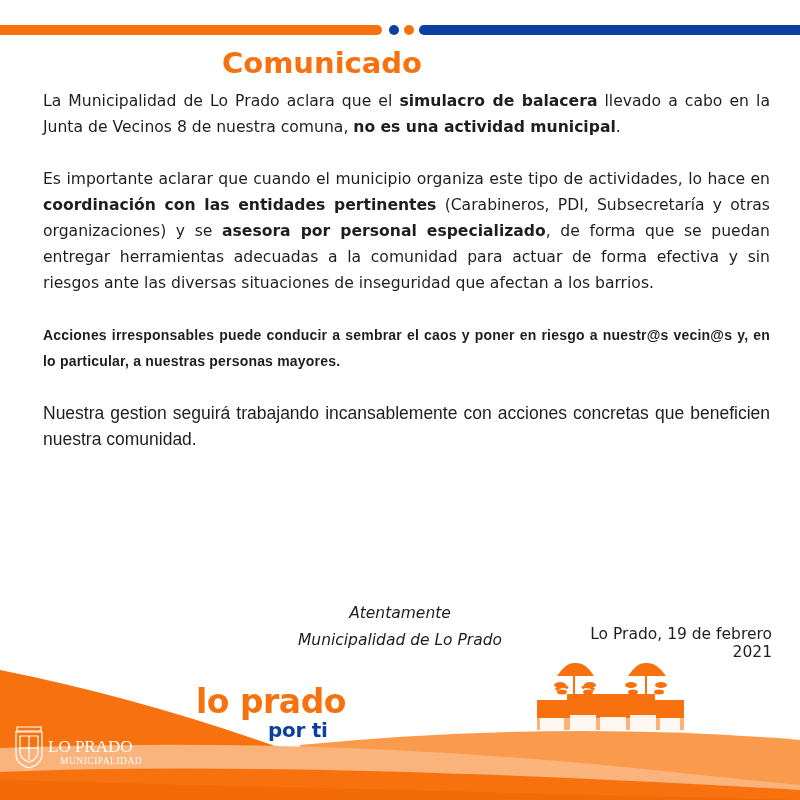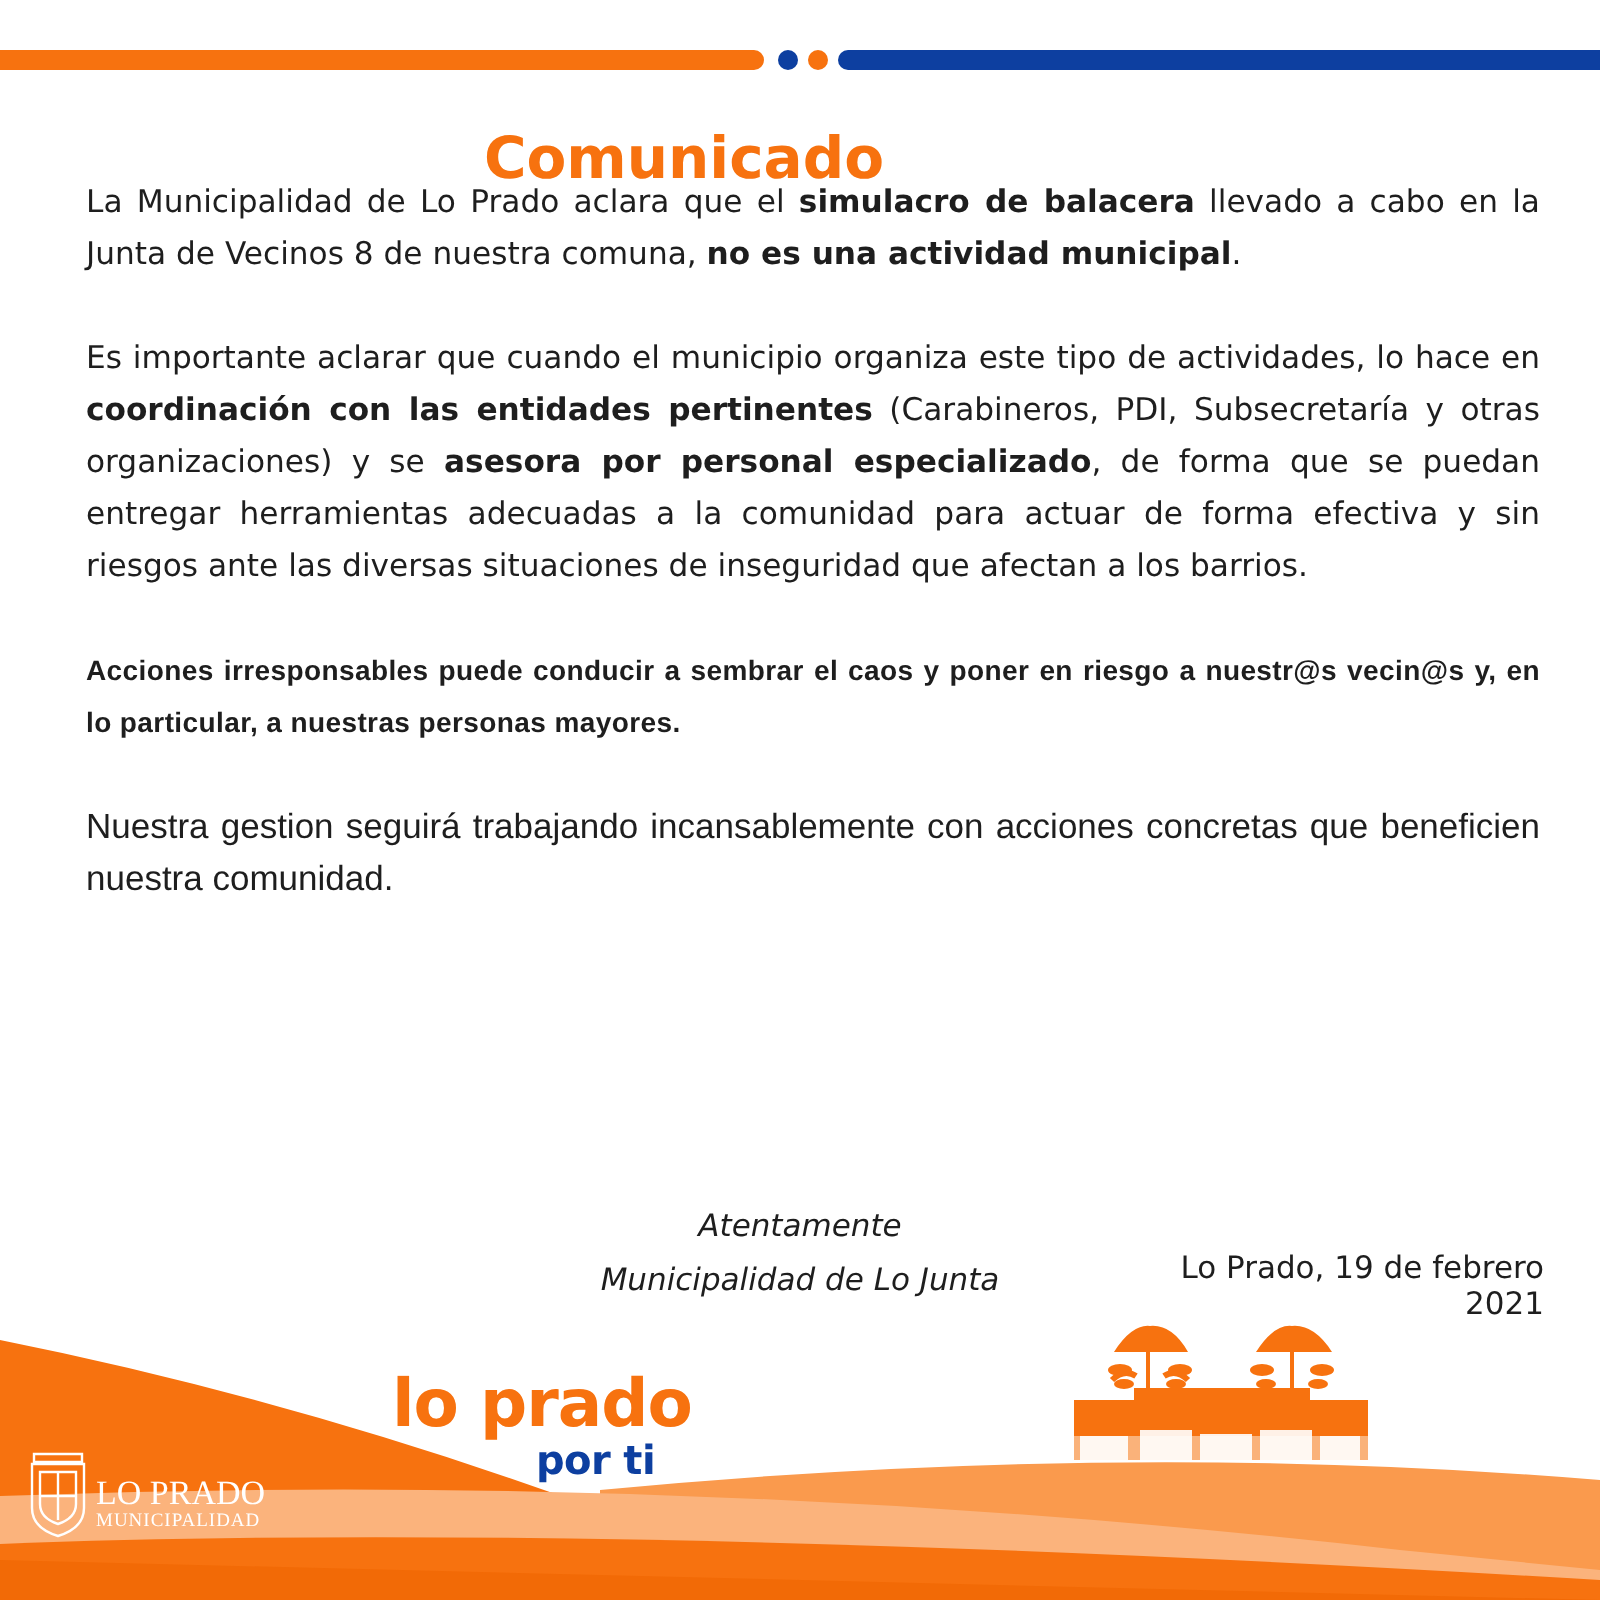--- a/index.html
+++ b/index.html
@@ -3,33 +3,33 @@
   <meta charset="utf-8">
   <style>
     html, body { margin: 0; padding: 0; }
     body { width: 800px; height: 800px; background: #ffffff; position: relative; overflow: hidden; font-family: "DejaVu Sans", sans-serif; color: #1e1e1e; }
     .topbar { position: absolute; top: 25px; left: 0; width: 800px; height: 10px; }
     .bar-orange { position: absolute; left: 0; top: 0; width: 382px; height: 10px; background: #f7720f; border-radius: 0 5px 5px 0; }
     .dot { position: absolute; top: 0; width: 10px; height: 10px; border-radius: 50%; }
     .dot-blue { left: 389px; background: #0d3fa0; }
     .dot-orange { left: 404px; background: #f7720f; }
     .bar-blue { position: absolute; left: 419px; top: 0; width: 381px; height: 10px; background: #0d3fa0; border-radius: 5px 0 0 5px; }
-    .title { position: absolute; top: 62px; left: 0; width: 644px; text-align: center; font-family: "DejaVu Sans", sans-serif; font-weight: bold; font-size: 29px; color: #f7720f; letter-spacing: 0px; margin-left: 20px; }
+    .title { position: absolute; top: 46px; left: 0; width: 644px; text-align: center; font-family: "DejaVu Sans", sans-serif; font-weight: bold; font-size: 29px; color: #f7720f; letter-spacing: 0px; }
     .content { position: absolute; left: 30px; top: 88px; width: 740px; }
     .para { font-size: 15.6px; line-height: 26px; text-align: justify; margin: 0 0 26px 13px; font-family: "DejaVu Sans", sans-serif; color: #1e1e1e; }
     .para b { font-weight: bold; }
     .para.condensed { font-family: "Liberation Sans", sans-serif; font-size: 14px; letter-spacing: 0.2px; }
     .para.condensed-light { font-family: "Liberation Sans", sans-serif; font-size: 17.5px; font-weight: normal; }
     .signature { position: absolute; left: 290px; top: 600px; width: 220px; text-align: center; font-style: italic; font-size: 15.5px; line-height: 27px; font-family: "DejaVu Sans", sans-serif; color: #1e1e1e; }
     .date { position: absolute; left: 560px; top: 625px; width: 212px; text-align: right; font-size: 15.5px; font-family: "DejaVu Sans", sans-serif; color: #1e1e1e; }
     .footer-art { position: absolute; left: 0; top: 640px; width: 800px; height: 160px; }
     .brand { position: absolute; left: 196px; top: 685px; font-family: "DejaVu Sans", sans-serif; font-weight: bold; color: #f7720f; font-size: 33px; line-height: 34px; letter-spacing: -0.5px; }
     .brand-sub { position: absolute; left: 268px; top: 718px; font-family: "DejaVu Sans", sans-serif; font-weight: bold; color: #0d3fa0; font-size: 20px; letter-spacing: -0.3px; }
     .muni-name { position: absolute; left: 48px; top: 737px; font-family: "Liberation Serif", serif; color: #ffffff; font-size: 17px; letter-spacing: 0px; }
-    .muni-sub { position: absolute; left: 48px; top: 756px; font-family: "Liberation Serif", serif; color: #ffffff; font-size: 9.5px; letter-spacing: 0.5px; }
+    .muni-sub { position: absolute; left: 60px; top: 756px; font-family: "Liberation Serif", serif; color: #ffffff; font-size: 9.5px; letter-spacing: 0.5px; }
   </style>
 </head>
 <body>
 
 <div class="topbar">
   <div class="bar-orange"></div>
   <div class="dot dot-blue"></div>
   <div class="dot dot-orange"></div>
   <div class="bar-blue"></div>
 </div>
@@ -38,21 +38,21 @@
 
 <div class="content">
   <p class="para"><span>La Municipalidad de Lo Prado aclara que el </span><b>simulacro de balacera</b><span> llevado a cabo en la Junta de Vecinos 8 de nuestra comuna, </span><b>no es una actividad municipal</b><span>.</span></p>
   <p class="para"><span>Es importante aclarar que cuando el municipio organiza este tipo de actividades, lo hace en </span><b>coordinación con las entidades pertinentes</b><span> (Carabineros, PDI, Subsecretaría y otras organizaciones) y se </span><b>asesora por personal especializado</b><span>, de forma que se puedan entregar herramientas adecuadas a la comunidad para actuar de forma efectiva y sin riesgos ante las diversas situaciones de inseguridad que afectan a los barrios.</span></p>
   <p class="para condensed"><b>Acciones irresponsables puede conducir a sembrar el caos y poner en riesgo a nuestr@s vecin@s y, en lo particular, a nuestras personas mayores.</b></p>
   <p class="para condensed-light">Nuestra gestion seguirá trabajando incansablemente con acciones concretas que beneficien nuestra comunidad.</p>
 </div>
 
 <div class="signature">
   <div>Atentamente</div>
-  <div>Municipalidad de Lo Junta</div>
+  <div>Municipalidad de Lo Prado</div>
 </div>
 
 <div class="date">Lo Prado, 19 de febrero 2021</div>
 
 <svg class="footer-art" viewBox="0 640 800 160" width="800" height="160">
 
   <g fill="#f7720f">
 
     <rect x="573" y="666" width="2" height="62"></rect>
     <path d="M557 676 Q566 662 575 663 Q586 662 594 676 Z"></path>

